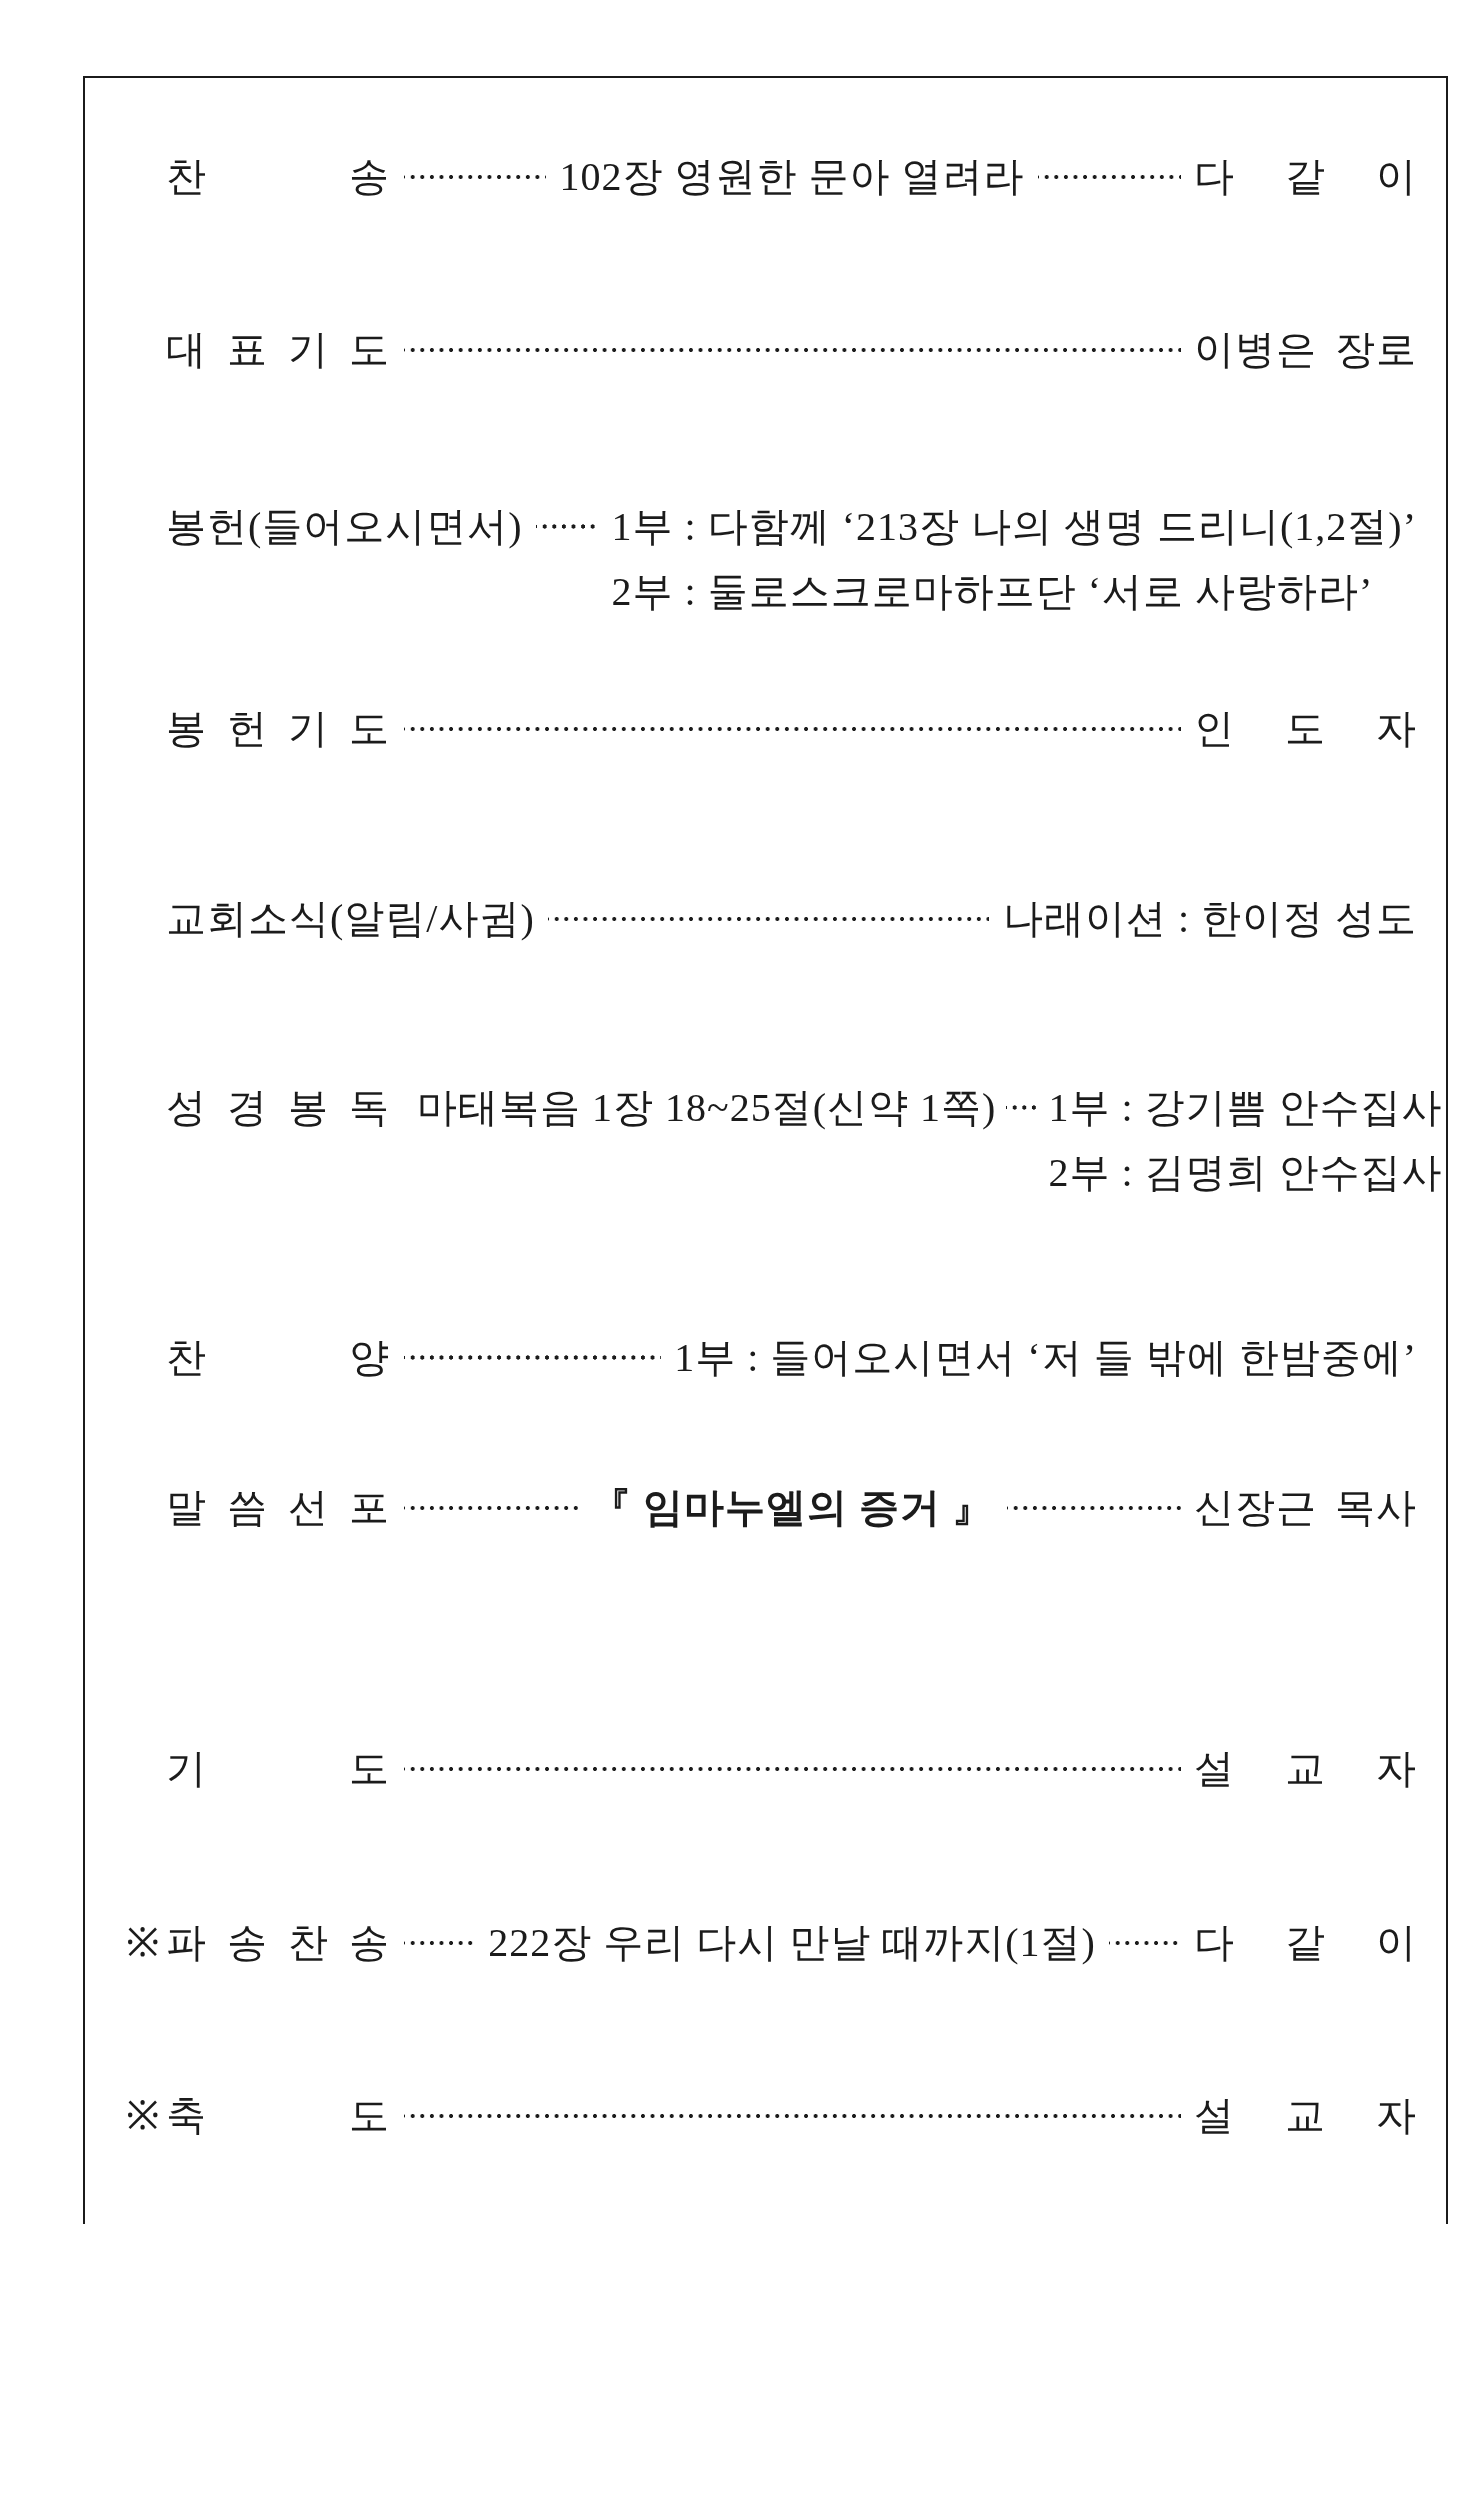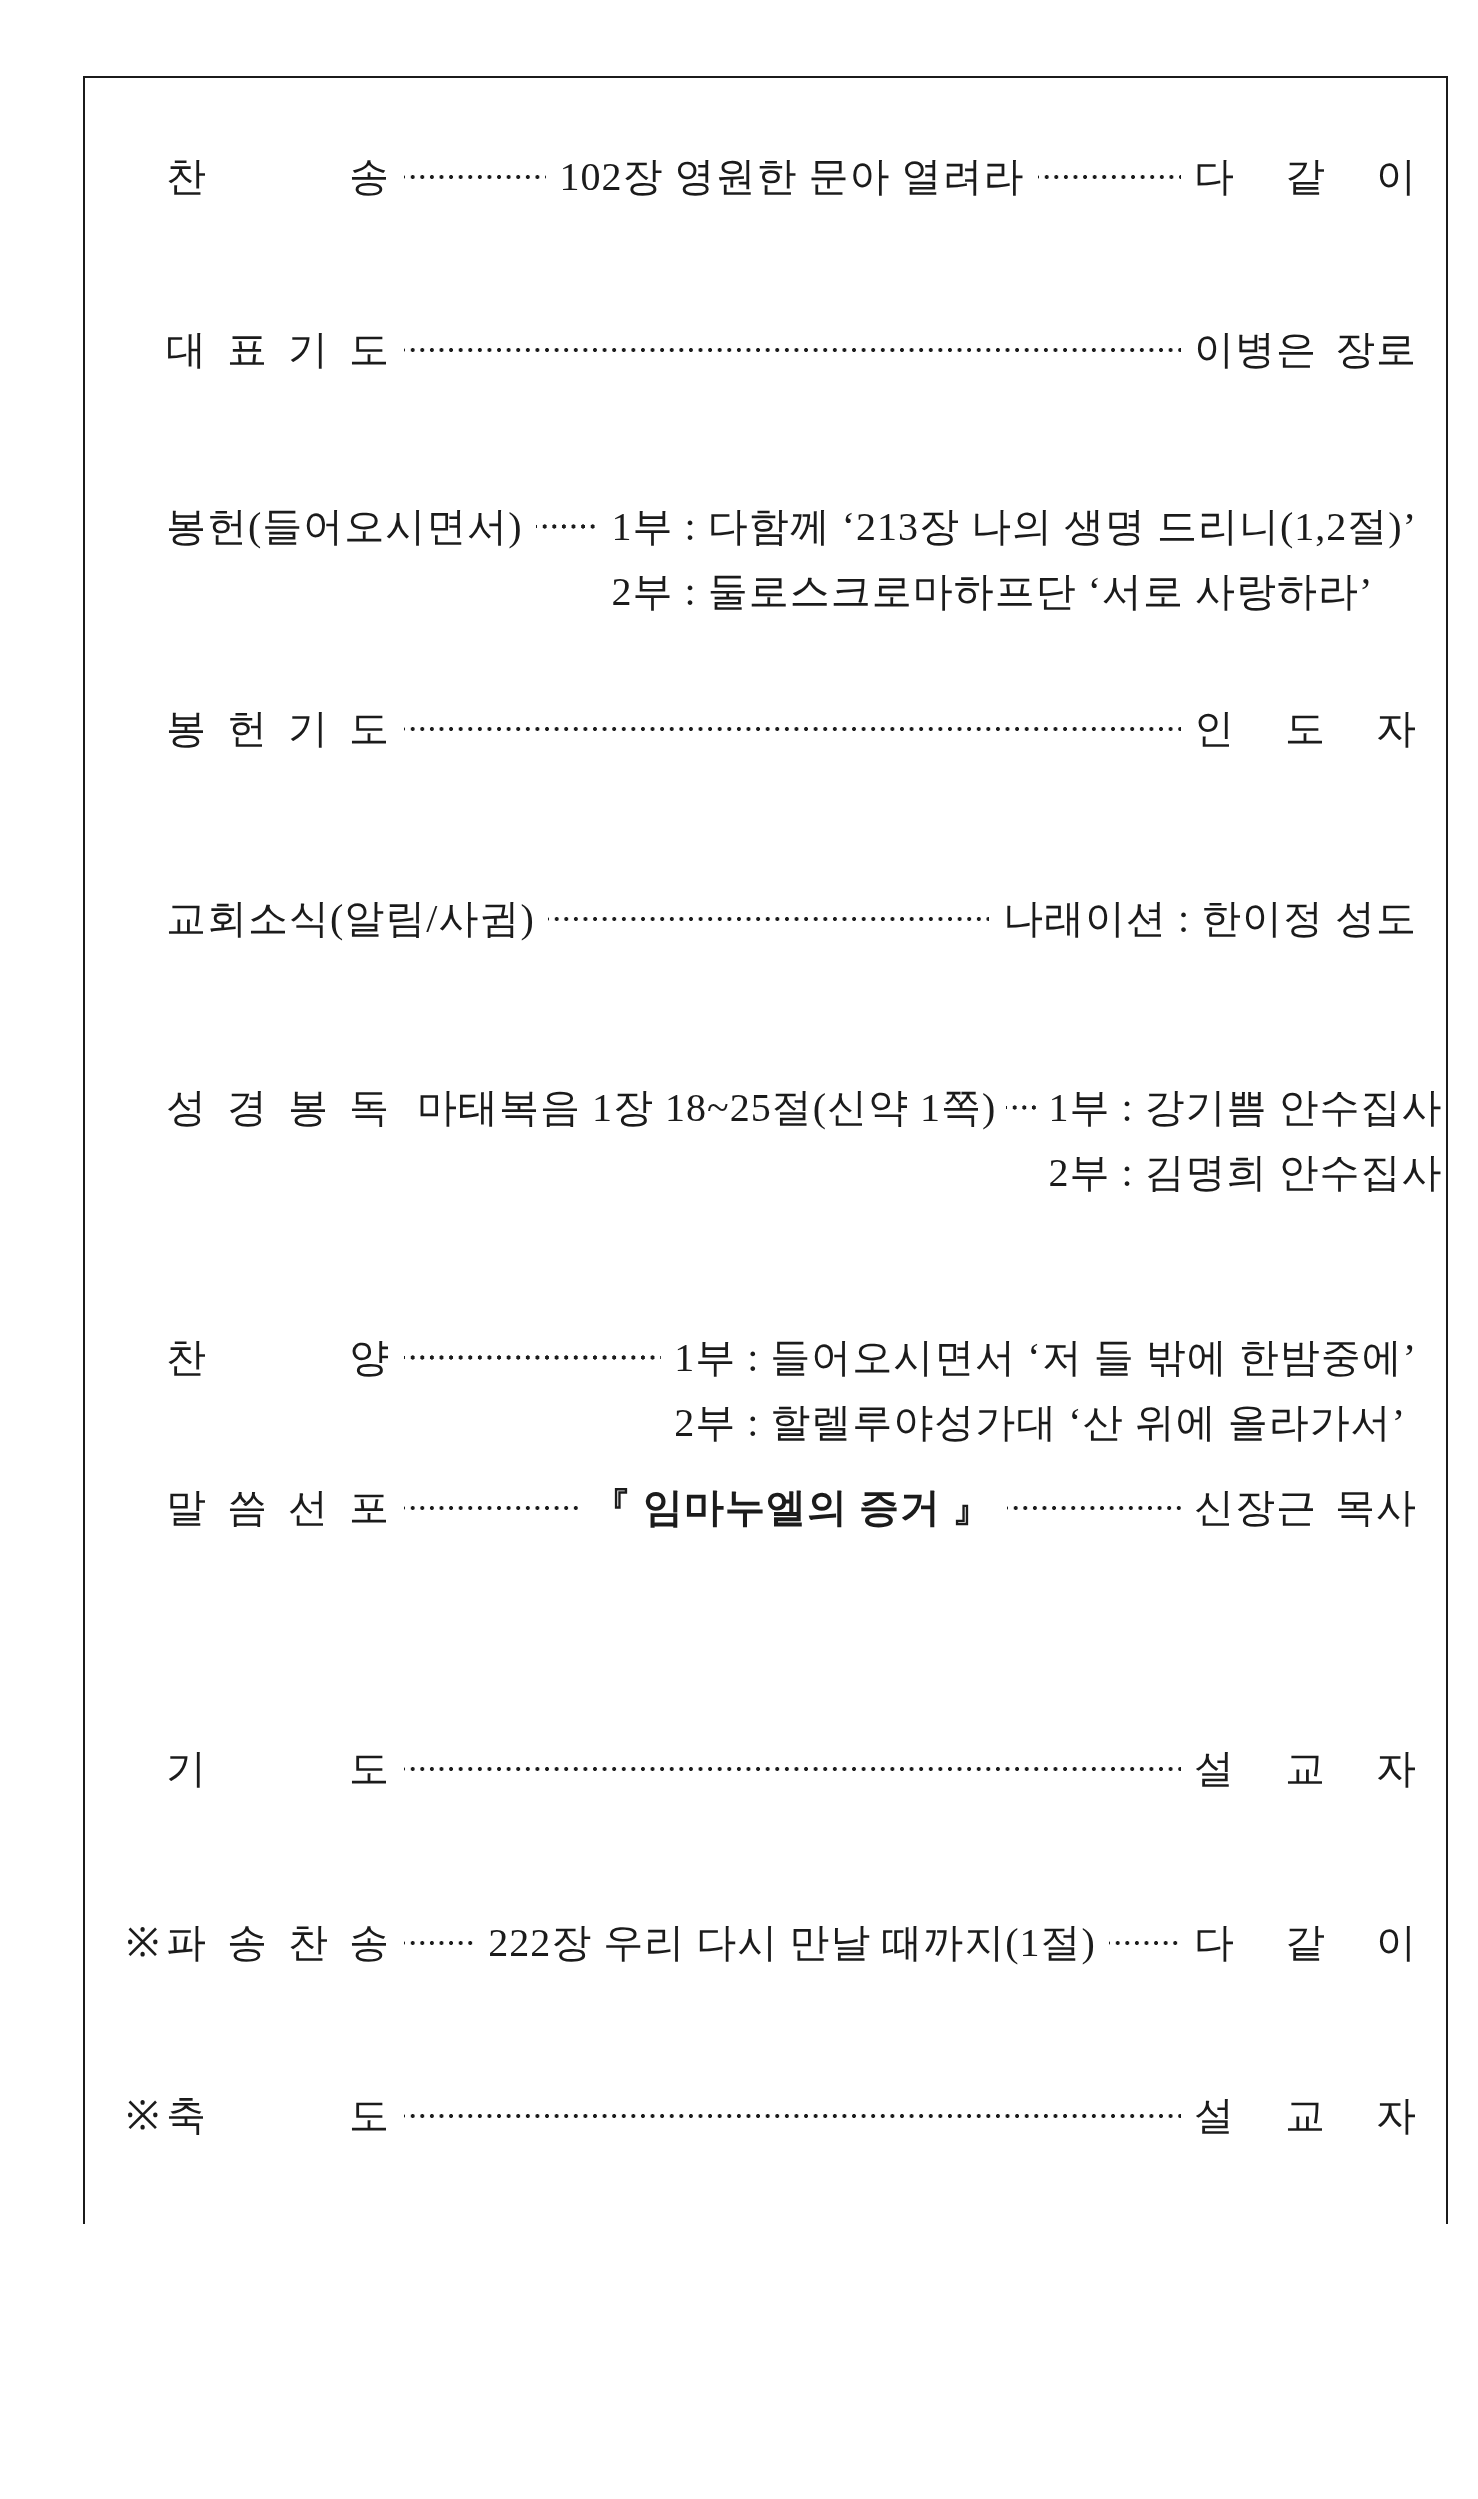--- a/index.html
+++ b/index.html
@@ -157,21 +157,20 @@
         <div>1부 : 강기쁨 안수집사</div>
         <div>2부 : 김명희 안수집사</div>
       </span>
     </div>
 
     <div class="row multi" style="top:1247px">
       <span class="label">찬 양</span>
       <span class="leader"></span>
       <span class="lines">
         <div>1부 : 들어오시면서 ‘저 들 밖에 한밤중에’</div>
-        <div>2부 : 할렐루야성가대 ‘산 위에 올라가서’</div>
       </span>
     </div>
 
     <div class="row" style="top:1408px">
       <span class="label">말 씀 선 포</span>
       <span class="leader"></span>
       <span class="center-text title-bold">『 임마누엘의 증거 』</span>
       <span class="leader"></span>
       <span class="performer">신장근 목사</span>
     </div>

